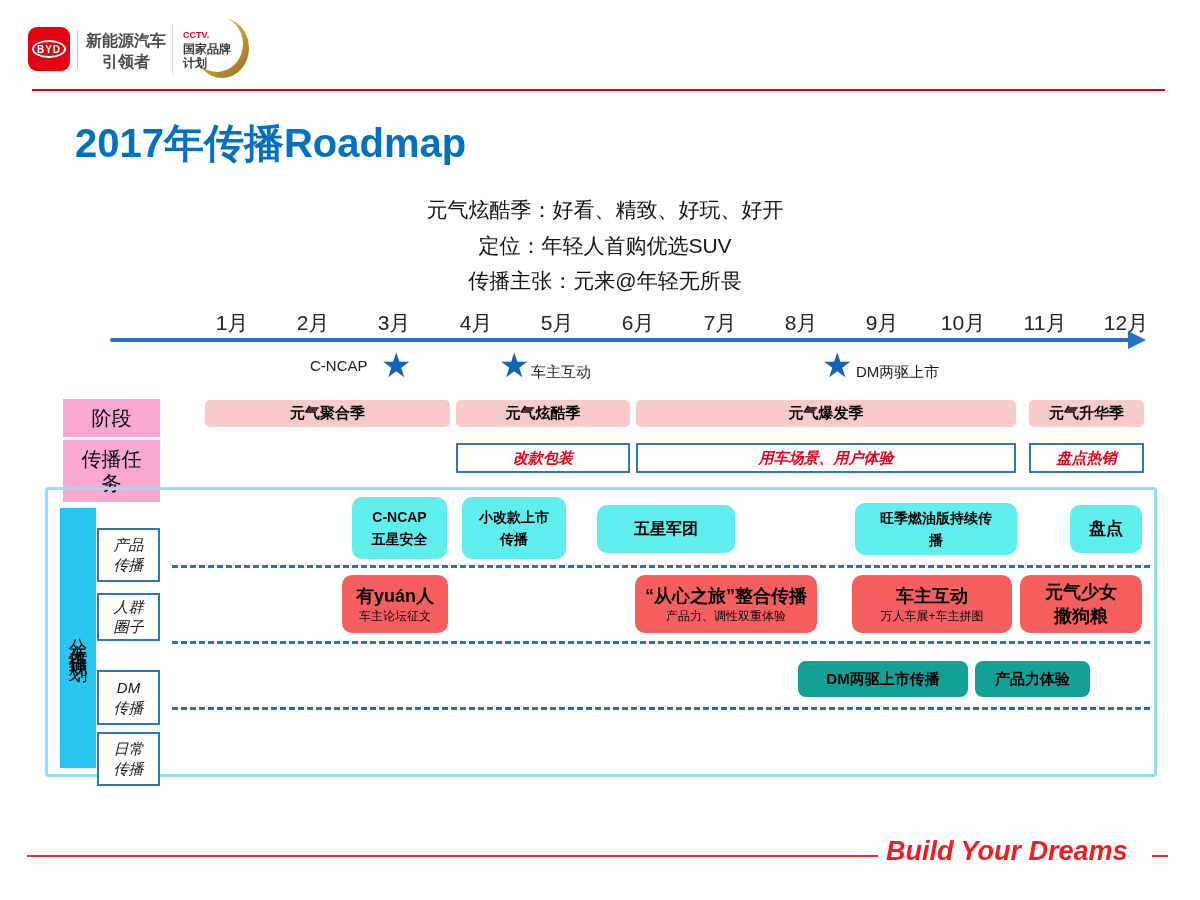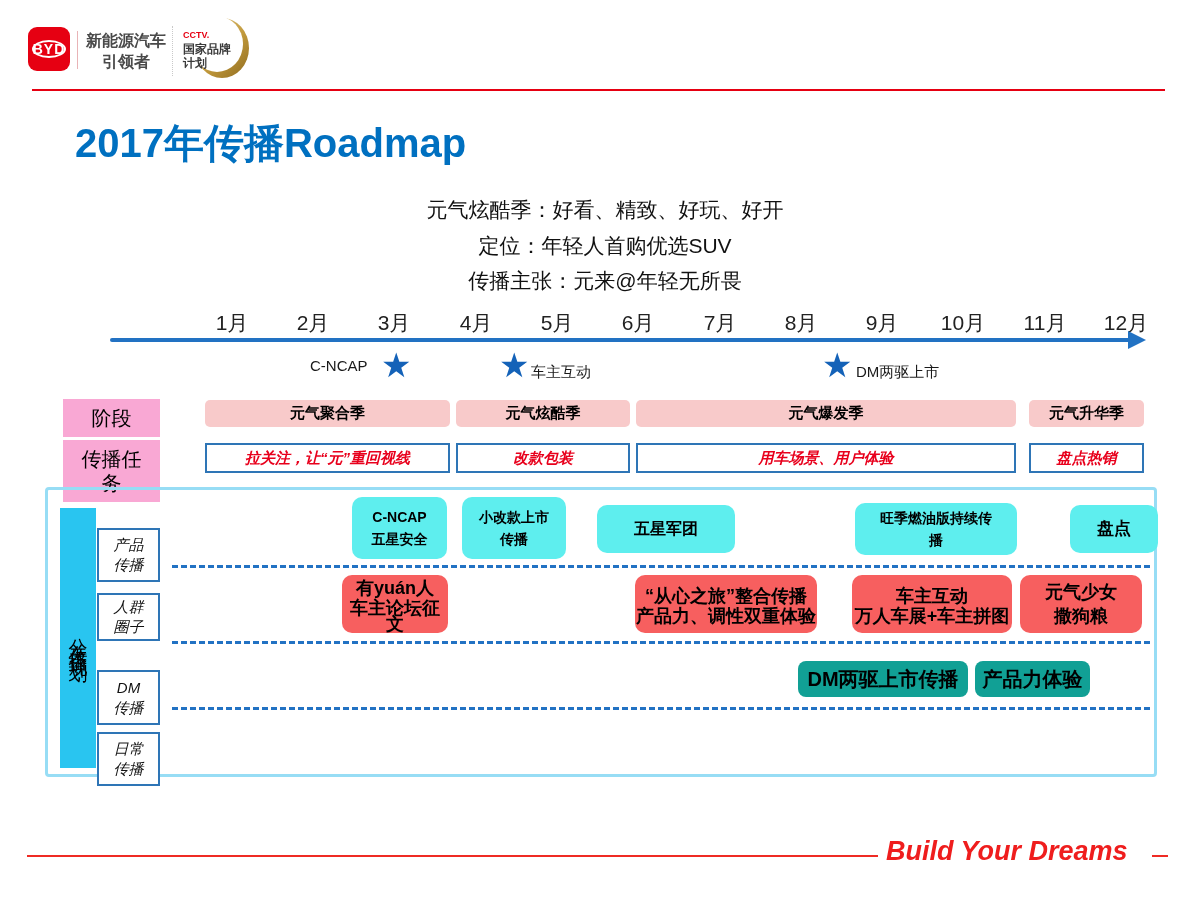--- a/index.html
+++ b/index.html
@@ -5,21 +5,21 @@
   * { margin: 0; padding: 0; box-sizing: border-box; }
   html,body { width: 1200px; height: 900px; background: #fff; font-family: "Liberation Sans", sans-serif; }
   .abs { position: absolute; }
   #slide { position: relative; width: 1200px; height: 900px; background: #fff; overflow: hidden; }
 
   
   .byd-logo { left: 28px; top: 27px; width: 42px; height: 44px; background: #e60012; border-radius: 9px;
               display: flex; align-items: center; justify-content: center; }
   .byd-oval { width: 34px; height: 18px; border: 2px solid #fff; border-radius: 50%;
               display: flex; align-items: center; justify-content: center;
-              color: #fff; font-size: 14px; font-weight: bold; letter-spacing: 1px; }
+              color: #fff; font-size: 10px; font-weight: bold; letter-spacing: 1px; }
   .hdr-div1 { left: 77px; top: 31px; width: 1px; height: 38px; background: #e9b3b6; }
   .byd-slogan { left: 84px; top: 30px; width: 84px; text-align: center; color: #4a4a4a;
                 font-size: 16px; font-weight: 600; line-height: 21px; }
   .hdr-div2 { left: 172px; top: 26px; height: 50px; border-left: 1px dotted #c9c9c9; }
   .cctv { left: 183px; top: 16px; width: 66px; height: 72px; }
   .cctv-outer { position: absolute; left: 12px; top: 2px; width: 54px; height: 60px; border-radius: 50%;
                 background: linear-gradient(135deg, #e7d29a 0%, #c29a3c 55%, #8f6b1f 100%); }
   .cctv-inner { position: absolute; left: 8px; top: 0px; width: 52px; height: 56px; border-radius: 50%; background: #fff; }
   .cctv-text { position: absolute; left: 0; top: 12px; line-height: 14px; }
   .cctv-brand { color: #e60012; font-size: 9px; font-weight: bold; }
@@ -56,22 +56,22 @@
                font-size: 15px; font-style: italic; text-align: center;
                display: flex; align-items: center; justify-content: center; line-height: 20px; margin-top: 20px; }
   .dash { left: 172px; width: 978px; border-top: 3px dashed #2272c3; }
   .pre { white-space: pre-line; }
 
   .cbox { background: #5eeeee; border-radius: 10px; color: #000; font-weight: bold; text-align: center;
           display: flex; align-items: center; justify-content: center; line-height: 22px; }
   .rbox { background: #f75f5f; border-radius: 10px; color: #000; text-align: center;
           display: flex; flex-direction: column; align-items: center; justify-content: center; }
   .rbox .t { font-size: 18px; font-weight: bold; line-height: 24px; }
-  .rbox .s { font-size: 18px; font-weight: bold; line-height: 16px; }
-  .tbox { background: #11a095; border-radius: 8px; color: #000; font-weight: bold; font-size: 20px;
+  .rbox .s { font-size: 12px; font-weight: normal; line-height: 16px; }
+  .tbox { background: #11a095; border-radius: 8px; color: #000; font-weight: bold; font-size: 15px;
           display: flex; align-items: center; justify-content: center; }
   .daily-bar { left: 270px; top: 713px; width: 878px; height: 54px; background: #f2dcdb; border-radius: 10px;
                display: flex; align-items: center; justify-content: center;
                color: #000; font-size: 17px; font-weight: bold; }
 
   
   .ft-line { top: 855px; height: 2px; background: #ef2b24; }
   .ft-slogan { left: 886px; top: 836px; font-size: 27px; font-weight: bold; font-style: italic; color: #ef1d1d; }
 </style>
 </head>
@@ -127,21 +127,20 @@
   <div class="abs ms-label" style="left:856px; top:363px">DM两驱上市</div>
 
   <div class="abs cy-label" style="left:63px; top:399px; width:97px; height:38px">阶段</div>
   <div class="abs stage-bar" style="left:205px; width:245px">元气聚合季</div>
   <div class="abs stage-bar" style="left:456px; width:174px">元气炫酷季</div>
   <div class="abs stage-bar" style="left:636px; width:380px">元气爆发季</div>
   <div class="abs stage-bar" style="left:1029px; width:115px">元气升华季</div>
 
   <div class="abs cy-label pre" style="left:63px; top:440px; width:97px; height:62px; line-height:24px">传播任
 务</div>
-  <div class="abs task-box" style="left:205px; width:245px">拉关注，让“元”重回视线</div>
   <div class="abs task-box" style="left:456px; width:174px">改款包装</div>
   <div class="abs task-box" style="left:636px; width:380px">用车场景、用户体验</div>
   <div class="abs task-box" style="left:1029px; width:115px">盘点热销</div>
 
   <div class="abs plan-box"></div>
   <div class="abs v-label">公关传播规划</div>
 
   <div class="abs row-label pre" style="top:508px; height:54px">产品
 传播</div>
   <div class="abs row-label pre" style="top:573px; height:48px">人群
@@ -155,21 +154,21 @@
   <div class="abs dash" style="top:641px"></div>
   <div class="abs dash" style="top:707px"></div>
 
   <div class="abs cbox pre" style="left:352px; top:497px; width:95px;  height:62px; font-size:14px">C-NCAP
 五星安全</div>
   <div class="abs cbox pre" style="left:462px; top:497px; width:104px; height:62px; font-size:14px">小改款上市
 传播</div>
   <div class="abs cbox" style="left:597px; top:505px; width:138px; height:48px; font-size:16px">五星军团</div>
   <div class="abs cbox pre" style="left:855px; top:503px; width:162px; height:52px; font-size:14px">旺季燃油版持续传
 播</div>
-  <div class="abs cbox" style="left:1070px; top:505px; width:88px; height:48px; font-size:17px">盘点</div>
+  <div class="abs cbox" style="left:1070px; top:505px; width:72px; height:48px; font-size:17px">盘点</div>
 
   <div class="abs rbox" style="left:342px; top:575px; width:106px; height:58px">
     <div class="t">有yuán人</div>
     <div class="s">车主论坛征文</div>
   </div>
   <div class="abs rbox" style="left:635px; top:575px; width:182px; height:58px">
     <div class="t">“从心之旅”整合传播</div>
     <div class="s">产品力、调性双重体验</div>
   </div>
   <div class="abs rbox" style="left:852px; top:575px; width:160px; height:58px">

